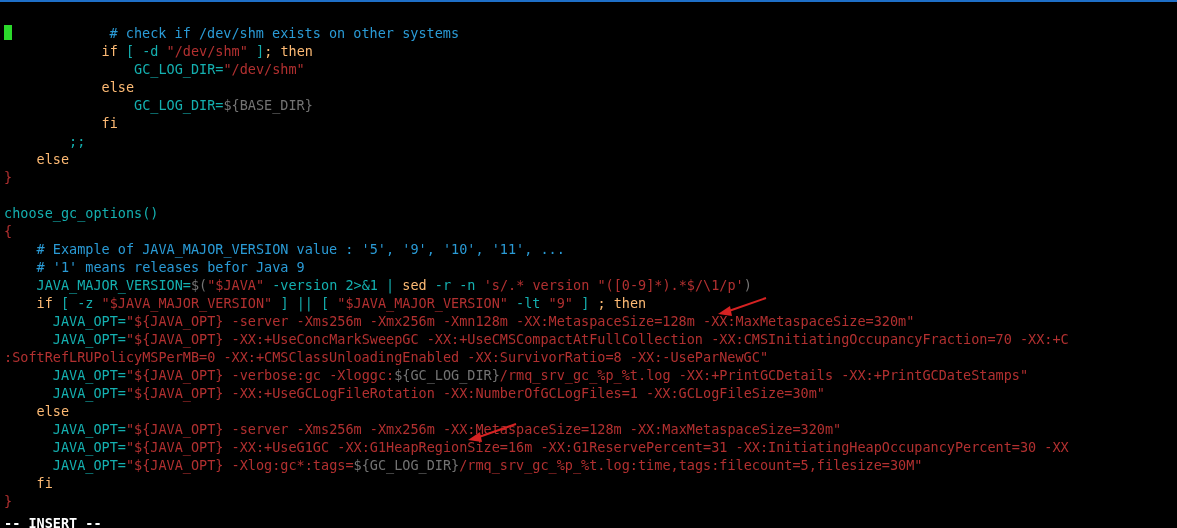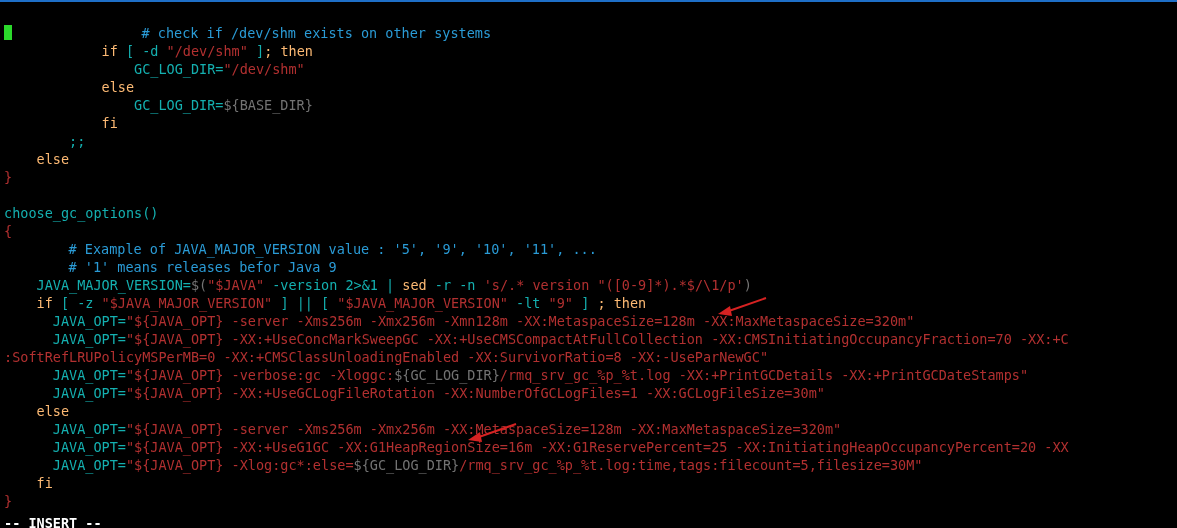--- a/index.html
+++ b/index.html
@@ -13,21 +13,21 @@
     height: 528px;
     overflow: hidden;
     position: relative;
     border-top: 2px solid #1e6fc7;
   }
   .code {
     white-space: pre;
     color: #bbb;
     padding-left: 4px;
   }
-  .c-comment   { color: #2a9bd6; margin-left: 32px; }
+  .c-comment   { color: #2a9bd6; }
   .c-keyword   { color: #fdba74; }
   .c-str       { color: #b23030; }
   .c-var       { color: #737373; }
   .c-plain     { color: #14b0b0; }
   .c-brace     { color: #b23030; }
   .c-func      { color: #14b0b0; text-align: center; }
   .cursor {
     display: inline-block;
     width: 8px;
     height: 15px;
@@ -68,22 +68,22 @@
 <span><span class="c-comment">    # '1' means releases befor Java 9</span></span>
 <span><span class="c-plain">    JAVA_MAJOR_VERSION=</span><span class="c-var">$(</span><span class="c-str">"$JAVA"</span><span class="c-plain"> -version </span><span class="c-plain">2</span><span class="c-plain">&gt;&amp;</span><span class="c-plain">1</span><span class="c-plain"> | </span><span class="c-keyword">sed</span><span class="c-plain"> -r -n </span><span class="c-str">'s/.* version "([0-9]*).*$/\1/p'</span><span class="c-var">)</span></span>
 <span><span class="c-keyword">    if</span><span class="c-plain"> [ </span><span class="c-plain">-z </span><span class="c-str">"$JAVA_MAJOR_VERSION"</span><span class="c-plain"> ] || [ </span><span class="c-str">"$JAVA_MAJOR_VERSION"</span><span class="c-plain"> -lt </span><span class="c-str">"9"</span><span class="c-plain"> ] </span><span class="c-keyword">; then</span></span>
 <span><span class="c-plain">      JAVA_OPT=</span><span class="c-str">"${JAVA_OPT}</span><span class="c-str"> -server -Xms256m -Xmx256m -Xmn128m -XX:MetaspaceSize=128m -XX:MaxMetaspaceSize=320m</span><span class="c-str">"</span></span>
 <span><span class="c-plain">      JAVA_OPT=</span><span class="c-str">"${JAVA_OPT}</span><span class="c-str"> -XX:+UseConcMarkSweepGC -XX:+UseCMSCompactAtFullCollection -XX:CMSInitiatingOccupancyFraction=70 -XX:+C</span></span>
 <span><span class="c-str">:SoftRefLRUPolicyMSPerMB=0 -XX:+CMSClassUnloadingEnabled -XX:SurvivorRatio=8 -XX:-UseParNewGC</span><span class="c-str">"</span></span>
 <span><span class="c-plain">      JAVA_OPT=</span><span class="c-str">"${JAVA_OPT}</span><span class="c-str"> -verbose:gc -Xloggc:</span><span class="c-var">${GC_LOG_DIR}</span><span class="c-str">/rmq_srv_gc_%p_%t.log -XX:+PrintGCDetails -XX:+PrintGCDateStamps</span><span class="c-str">"</span></span>
 <span><span class="c-plain">      JAVA_OPT=</span><span class="c-str">"${JAVA_OPT}</span><span class="c-str"> -XX:+UseGCLogFileRotation -XX:NumberOfGCLogFiles=1 -XX:GCLogFileSize=30m</span><span class="c-str">"</span></span>
 <span><span class="c-keyword">    else</span></span>
 <span><span class="c-plain">      JAVA_OPT=</span><span class="c-str">"${JAVA_OPT}</span><span class="c-str"> -server -Xms256m -Xmx256m</span><span class="c-str"> -XX:MetaspaceSize=128m -XX:MaxMetaspaceSize=320m</span><span class="c-str">"</span></span>
-<span><span class="c-plain">      JAVA_OPT=</span><span class="c-str">"${JAVA_OPT}</span><span class="c-str"> -XX:+UseG1GC -XX:G1HeapRegionSize=16m -XX:G1ReservePercent=25 -XX:InitiatingHeapOccupancyPercent=20 -XX</span></span>
-<span><span class="c-plain">      JAVA_OPT=</span><span class="c-str">"${JAVA_OPT}</span><span class="c-str"> -Xlog:gc*:else=</span><span class="c-var">${GC_LOG_DIR}</span><span class="c-str">/rmq_srv_gc_%p_%t.log:time,tags:filecount=5,filesize=30M</span><span class="c-str">"</span></span>
+<span><span class="c-plain">      JAVA_OPT=</span><span class="c-str">"${JAVA_OPT}</span><span class="c-str"> -XX:+UseG1GC -XX:G1HeapRegionSize=16m -XX:G1ReservePercent=31 -XX:InitiatingHeapOccupancyPercent=30 -XX</span></span>
+<span><span class="c-plain">      JAVA_OPT=</span><span class="c-str">"${JAVA_OPT}</span><span class="c-str"> -Xlog:gc*:tags=</span><span class="c-var">${GC_LOG_DIR}</span><span class="c-str">/rmq_srv_gc_%p_%t.log:time,tags:filecount=5,filesize=30M</span><span class="c-str">"</span></span>
 <span><span class="c-keyword">    fi</span></span>
 <span><span class="c-brace">}</span></span>
 </div>
 
 <svg class="arrow" style="left:718px; top:292px;" width="50" height="24">
   <line x1="48" y1="4" x2="8" y2="18" stroke="#d62222" stroke-width="2"></line>
   <polygon points="0,20 12,12 14,22" fill="#d62222"></polygon>
 </svg>
 
 <svg class="arrow" style="left:468px; top:418px;" width="50" height="24">

